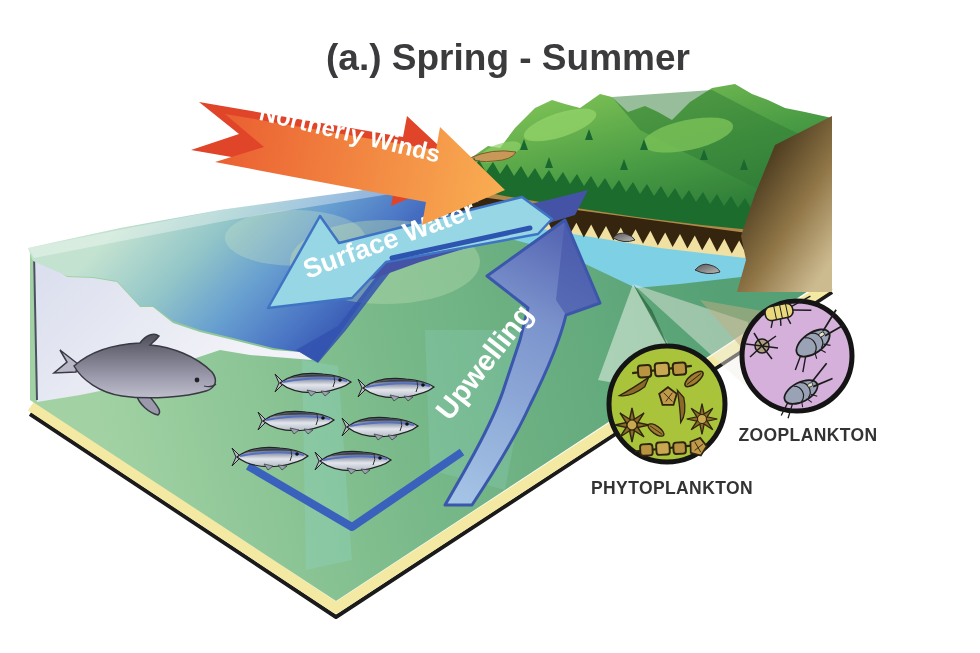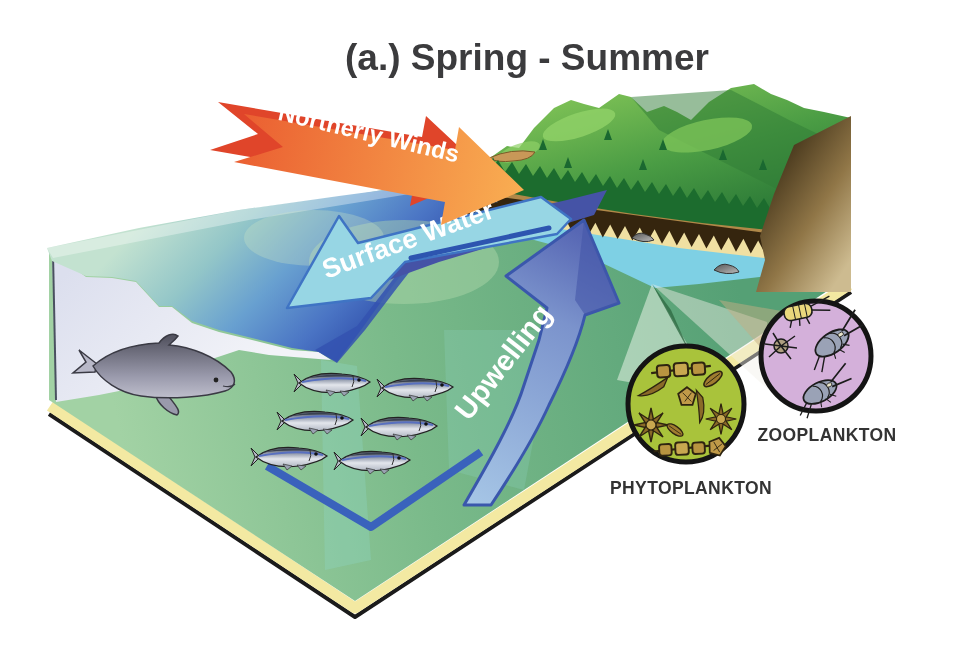--- a/index.html
+++ b/index.html
@@ -1,17 +1,17 @@
 <!DOCTYPE html>
 <html><head>
 <meta charset="utf-8">
 <style>
   html,body{margin:0;padding:0;background:#ffffff;}
   .stage{position:relative;width:952px;height:653px;background:#ffffff;overflow:hidden;
-         font-family:"Liberation Sans",sans-serif;padding-left:19px;}
+         font-family:"Liberation Sans",sans-serif;}
   svg text{font-family:"Liberation Sans","DejaVu Sans",sans-serif;}
   .title-text{font-size:37px;font-weight:bold;fill:#3b3b3d;}
   .arrow-label{font-weight:bold;fill:#ffffff;}
   .inset-label{font-size:17.5px;font-weight:bold;fill:#333333;letter-spacing:.4px;}
 </style>
 </head>
 <body>
 
 <div class="stage">
 <svg width="980" height="653" viewBox="0 0 980 653">

